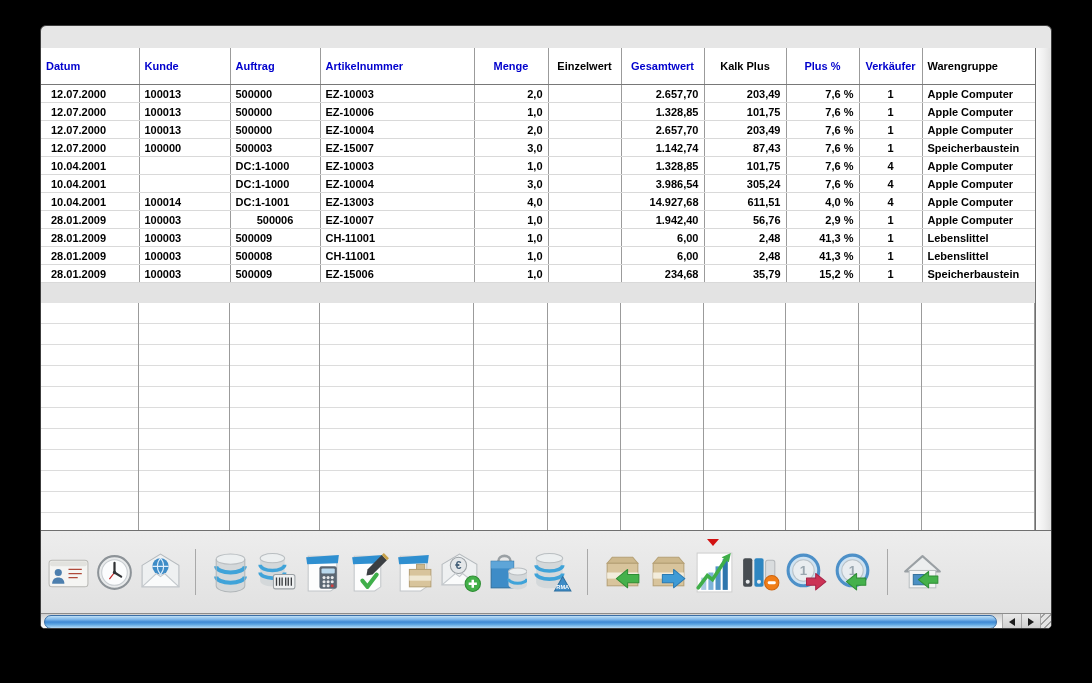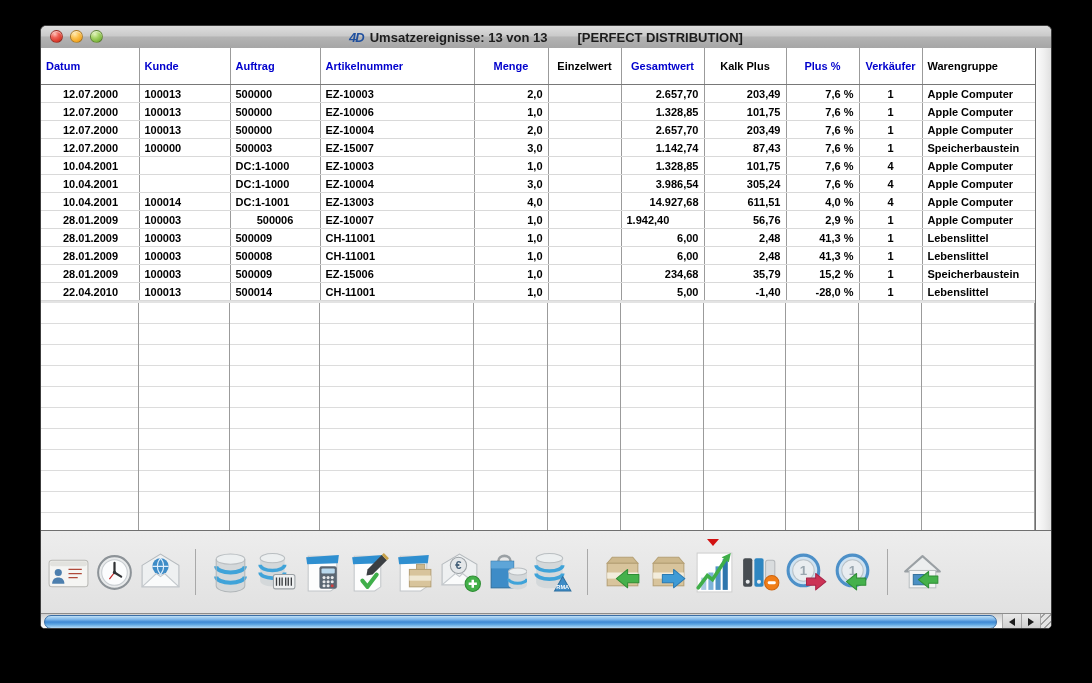--- a/index.html
+++ b/index.html
@@ -40,21 +40,21 @@
   thead th{
     height:21px;background:#ffffff;font-size:11px;font-weight:bold;
     border-right:1px solid #9b9b9b;border-bottom:1px solid #787878;
     padding:12px 5px;
   }
   tbody td{
     height:18px;font-size:11px;font-weight:bold;color:#000;background:#fff;
     border-right:1px solid #9b9b9b;border-bottom:1px solid #d9d9d9;
     padding:0 5px;
   }
-  tbody td:first-child{padding-left:22px;}
+  tbody td:first-child{padding-left:10px;}
   .empty-grid{
     position:absolute;left:0;top:255px;width:994px;height:227px;background:#fff;
     background-image:repeating-linear-gradient(180deg,#ffffff 0px,#ffffff 20px,#dcdcdc 20px,#dcdcdc 21px);
   }
   .vline{position:absolute;top:0;bottom:0;width:1px;background:#9b9b9b;}
   .vscroll{
     position:absolute;left:994px;top:0;width:15px;height:482px;
     background:linear-gradient(90deg,#fcfcfc 0%,#efefef 60%,#e2e2e2 100%);
     border-left:1px solid #6f6f6f;box-sizing:border-box;
   }
@@ -99,32 +99,20 @@
     position:absolute;left:1000px;top:0;width:12px;height:16px;
     background:repeating-linear-gradient(135deg,#e4e4e4 0 2px,#9f9f9f 2px 3px,#e4e4e4 3px 5px);
   }
 </style>
 </head>
 <body>
 
 <div class="screen">
   <div class="window">
 
-    <div class="titlebar">
-      <div class="traffic">
-        <span class="tl red"></span>
-        <span class="tl yellow"></span>
-        <span class="tl green"></span>
-      </div>
-      <div class="titlewrap">
-        <span class="appicon">4D</span>
-        <span>Umsatzereignisse: 13 von 13</span>
-        <span class="title-suffix">[PERFECT DISTRIBUTION]</span>
-      </div>
-    </div>
 
     <div class="list-area">
       <table id="records-table">
         <colgroup id="cols">
             <col style="width: 98px;">
             <col style="width: 91px;">
             <col style="width: 90px;">
             <col style="width: 154px;">
             <col style="width: 74px;">
             <col style="width: 73px;">
@@ -241,21 +229,21 @@
               <td style="text-align: center;">4</td>
               <td style="text-align: left;">Apple Computer</td>
             </tr>
             <tr>
               <td style="text-align: left;">28.01.2009</td>
               <td style="text-align: left;">100003</td>
               <td style="text-align: center;">500006</td>
               <td style="text-align: left;">EZ-10007</td>
               <td style="text-align: right;">1,0</td>
               <td style="text-align: right;"></td>
-              <td style="">1.942,40</td>
+              <td style="text-align: right;">1.942,40</td>
               <td style="text-align: right;">56,76</td>
               <td style="text-align: right;">2,9 %</td>
               <td style="text-align: center;">1</td>
               <td style="text-align: left;">Apple Computer</td>
             </tr>
             <tr>
               <td style="text-align: left;">28.01.2009</td>
               <td style="text-align: left;">100003</td>
               <td style="text-align: left;">500009</td>
               <td style="text-align: left;">CH-11001</td>
@@ -285,33 +273,20 @@
               <td style="text-align: left;">100003</td>
               <td style="text-align: left;">500009</td>
               <td style="text-align: left;">EZ-15006</td>
               <td style="text-align: right;">1,0</td>
               <td style="text-align: right;"></td>
               <td style="text-align: right;">234,68</td>
               <td style="text-align: right;">35,79</td>
               <td style="text-align: right;">15,2 %</td>
               <td style="text-align: center;">1</td>
               <td style="text-align: left;">Speicherbaustein</td>
-            </tr>
-            <tr>
-              <td style="text-align: left;">22.04.2010</td>
-              <td style="text-align: left;">100013</td>
-              <td style="text-align: left;">500014</td>
-              <td style="text-align: left;">CH-11001</td>
-              <td style="text-align: right;">1,0</td>
-              <td style="text-align: right;"></td>
-              <td style="text-align: right;">5,00</td>
-              <td style="text-align: right;">-1,40</td>
-              <td style="text-align: right;">-28,0 %</td>
-              <td style="text-align: center;">1</td>
-              <td style="text-align: left;">Lebenslittel</td>
             </tr>
           </tbody>
       </table>
       <div class="empty-grid" id="empty-grid">
           <div class="vline" style="left: 97px;"></div>
           <div class="vline" style="left: 188px;"></div>
           <div class="vline" style="left: 278px;"></div>
           <div class="vline" style="left: 432px;"></div>
           <div class="vline" style="left: 506px;"></div>
           <div class="vline" style="left: 579px;"></div>

